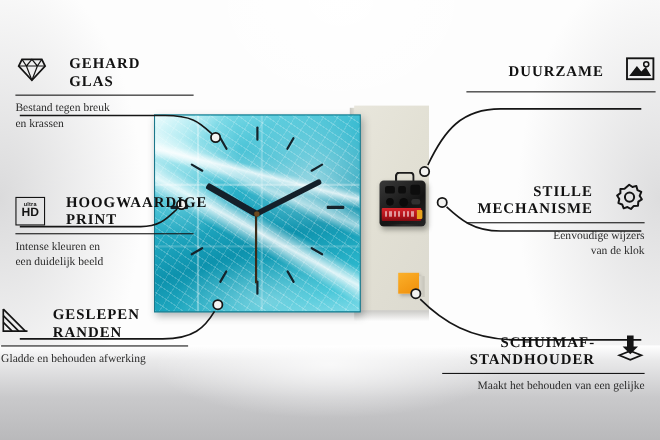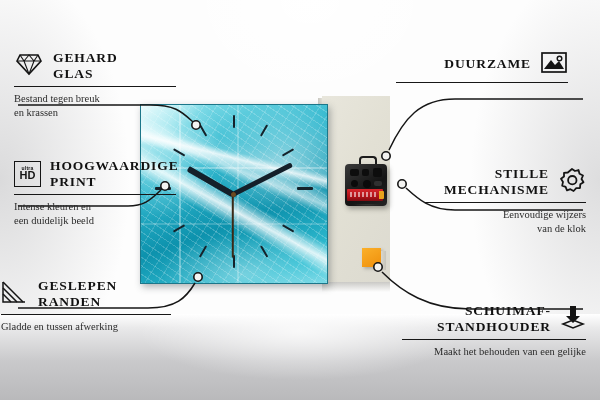--- a/index.html
+++ b/index.html
@@ -86,37 +86,37 @@
   .foam-side{position:absolute;left:241px;top:155px;width:5px;height:19px;
     background:linear-gradient(90deg,#d9d7cd,#c6c4ba);}
 
   
   svg.lines{position:absolute;left:0;top:0;width:600px;height:400px;overflow:visible;}
   svg.lines path{fill:none;stroke:#161616;stroke-width:1.5;}
   svg.lines circle{fill:#f3f3f1;stroke:#161616;stroke-width:1.6;}
 
   
   .feat{position:absolute;}
-  .feat .row{display:flex;align-items:center;gap:9px;}
+  .feat .row{display:flex;align-items:center;gap:19px;}
   .feat.right .row{justify-content:flex-end;}
   .ttl{font-family:"Liberation Serif", serif;font-weight:bold;font-size:13.5px;
        letter-spacing:.9px;color:#111;line-height:1.18;text-transform:uppercase;}
   .feat.right .ttl{text-align:right;}
   .rule{height:1.4px;background:#171717;margin:4px 0 5px 0;}
   .desc{font-family:"Liberation Serif", serif;font-size:10.5px;color:#2b2b2b;line-height:1.28;}
   .feat.right .desc{text-align:right;}
   .ico{flex:0 0 auto;display:block;}
 
   .f1{left:14px;top:50px;width:168px;}
   .f1 .rule{width:162px;}
-  .f2{left:14px;top:158px;width:168px;}
+  .f2{left:14px;top:176px;width:168px;}
   .f2 .rule{width:162px;}
   .f3{left:1px;top:278px;width:176px;}
   .f3 .rule{width:170px;}
-  .f4{right:32px;top:50px;width:178px;}
+  .f4{right:4px;top:50px;width:178px;}
   .f4 .rule{width:172px;margin-left:auto;}
   .f5{right:14px;top:166px;width:168px;}
   .f5 .rule{width:162px;margin-left:auto;}
   .f6{right:14px;top:276px;width:190px;margin-top:27px;}
   .f6 .rule{width:184px;margin-left:auto;}
 
   .hdbox{width:25px;height:24px;border:1.8px solid #141414;display:flex;
     flex-direction:column;align-items:center;justify-content:center;line-height:1;}
   .hdbox .u{font-size:5px;font-weight:bold;letter-spacing:.2px;color:#141414;font-family:"Liberation Sans",sans-serif;}
   .hdbox .h{font-size:11px;font-weight:bold;color:#141414;font-family:"Liberation Sans",sans-serif;margin-top:-1px;}
@@ -253,21 +253,21 @@
           <path d="M2 2 L22 22 M2 8 L16 22 M2 14 L10 22" fill="none" stroke="#141414" stroke-width="1.5"></path>
         </svg>
       </span>
       <span class="ttl">
         <span>GESLEPEN</span><br>
         <span>RANDEN</span>
       </span>
     </div>
     <div class="rule"></div>
     <div class="desc">
-      <span>Gladde en tussen afwerking</span>
+      <span>Gladde en behouden afwerking</span>
     </div>
   </div>
 
   <div class="feat right f4">
     <div class="row">
       <span class="ttl">
         <span>DUURZAME</span><br>
       </span>
       <span class="ico">
         <svg width="28" height="24" viewBox="0 0 28 24">

